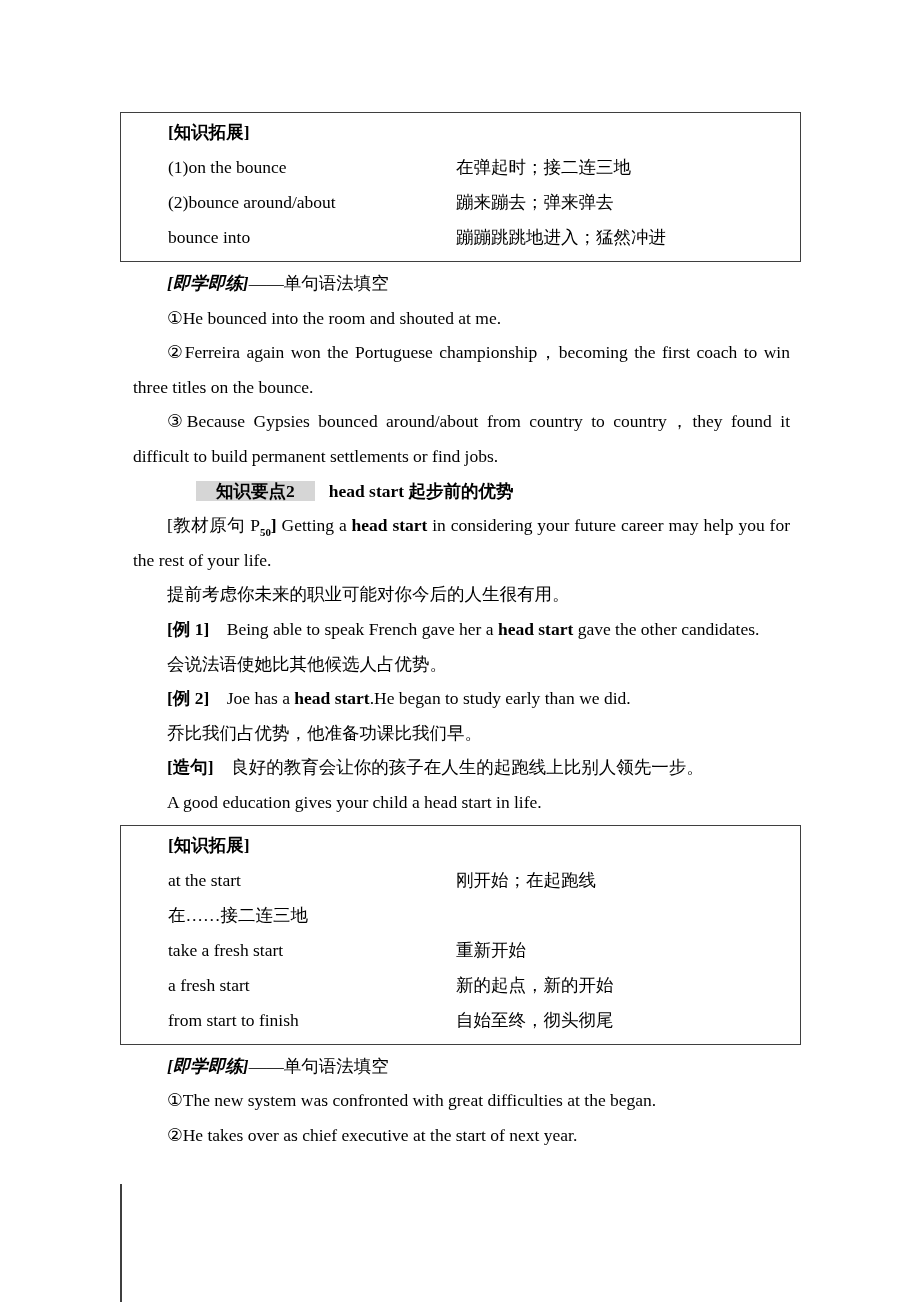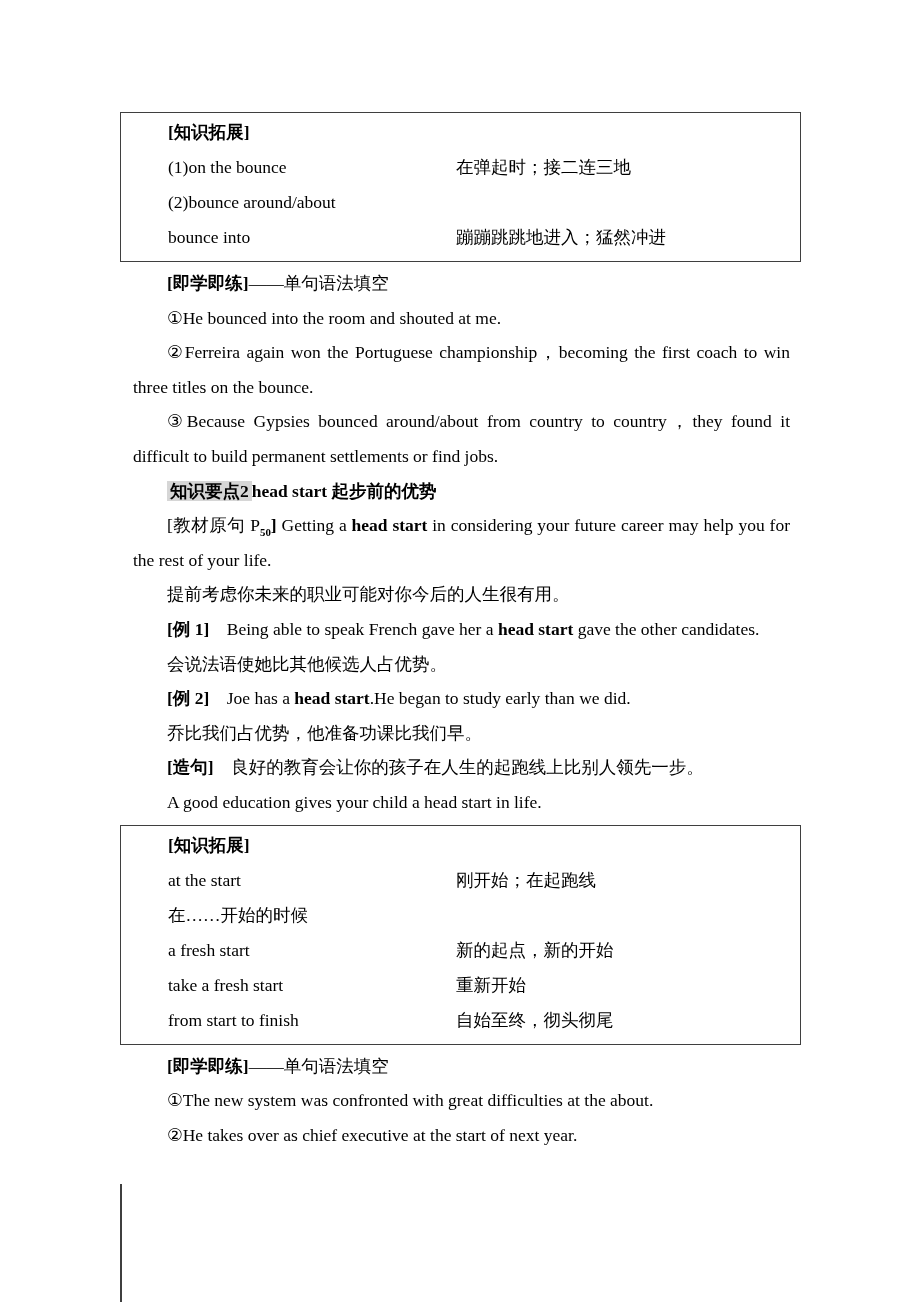--- a/index.html
+++ b/index.html
@@ -32,29 +32,30 @@
   .krow { display: flex; line-height: 35px; }
   .krow .en { width: 288px; flex: none; }
   .krow .zh { flex: 1; }
   .bodytext { padding: 4px 11px 0 13px; }
   .para {
     line-height: 34.6px;
     text-indent: 34px;
     text-align: justify;
   }
   .label-line { text-align: left; }
-  .b { font-weight: 700; }
+  .b { font-weight: 700; font-style: italic; }
   .u { text-underline-offset: 3px; }
   sub { font-size: 0.62em; line-height: 0; }
   .badge {
     background: #d6d6d6;
     font-weight: 700;
-    padding: 0 3px;
+    padding: 0 20px;
+    margin-left: 29px;
   }
-  .kp-title { font-weight: 700; }
+  .kp-title { font-weight: 700; margin-left: 14px; }
   .box2 { margin-top: 5px; }
   .next-box-edge {
     position: absolute;
     left: 120px;
     top: 1184px;
     width: 2px;
     height: 118px;
     background: #3f3f3f;
   }
 </style>
@@ -65,20 +66,21 @@
   <div class="content">
 
     <div class="kbox box1">
       <div class="kbox-title">[知识拓展]</div>
       <div class="krow">
         <span class="en">(1)on the bounce</span>
         <span class="zh">在弹起时；接二连三地</span>
       </div>
       <div class="krow">
         <span class="en">(2)bounce around/about</span>
+        <span class="zh">蹦来蹦去；弹来弹去</span>
       </div>
       <div class="krow">
         <span class="en">bounce into</span>
         <span class="zh">蹦蹦跳跳地进入；猛然冲进</span>
       </div>
     </div>
 
     <div class="bodytext">
       <p class="para label-line">
         <span class="b">[即学即练]</span><span>——单句语法填空</span>
@@ -101,40 +103,40 @@
       <p class="para"><span class="u">A good education gives your child a head start in life.</span></p>
     </div>
 
     <div class="kbox box2">
       <div class="kbox-title">[知识拓展]</div>
       <div class="krow">
         <span class="en">at the start</span>
         <span class="zh">刚开始；在起跑线</span>
       </div>
       <div class="krow">
-        <span class="zh">在……开始的时候</span>
+        <span class="zh">在……接二连三地</span>
+      </div>
+      <div class="krow">
+        <span class="en">take a fresh start</span>
+        <span class="zh">重新开始</span>
       </div>
       <div class="krow">
         <span class="en">a fresh start</span>
         <span class="zh">新的起点，新的开始</span>
-      </div>
-      <div class="krow">
-        <span class="en">take a fresh start</span>
-        <span class="zh">重新开始</span>
       </div>
       <div class="krow">
         <span class="en">from start to finish</span>
         <span class="zh">自始至终，彻头彻尾</span>
       </div>
     </div>
 
     <div class="bodytext">
       <p class="para label-line">
         <span class="b">[即学即练]</span><span>——单句语法填空</span>
       </p>
-      <p class="para"><span>①The new system was confronted with great difficulties at </span><span class="u">the</span><span> about.</span></p>
+      <p class="para"><span>①The new system was confronted with great difficulties at </span><span class="u">the</span><span> began.</span></p>
       <p class="para"><span>②He takes over as chief executive </span><span class="u">at</span><span> the start of next year.</span></p>
     </div>
 
   </div>
 
   <div class="next-box-edge"></div>
 </div>
 
 </body></html>

